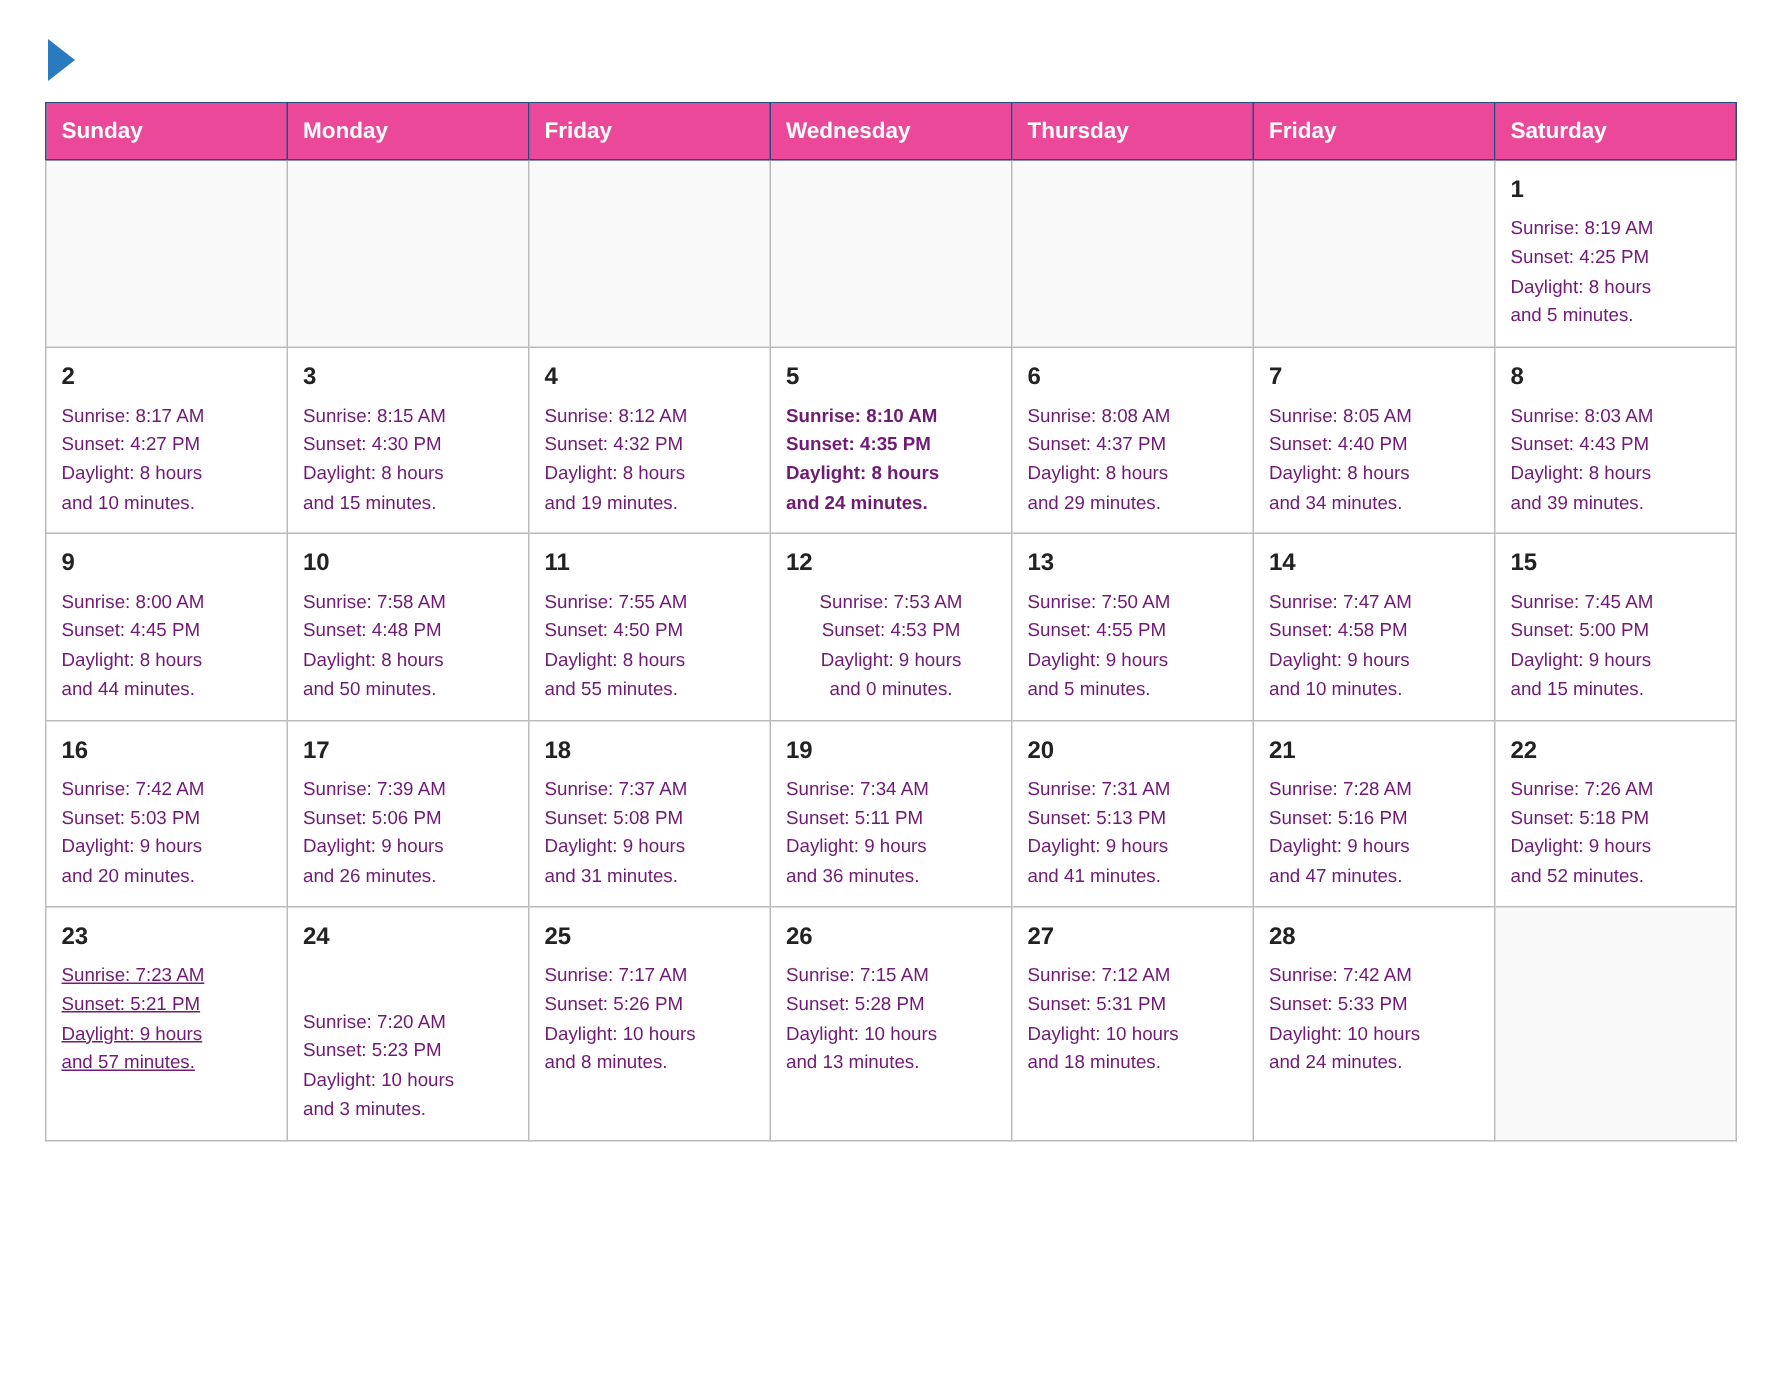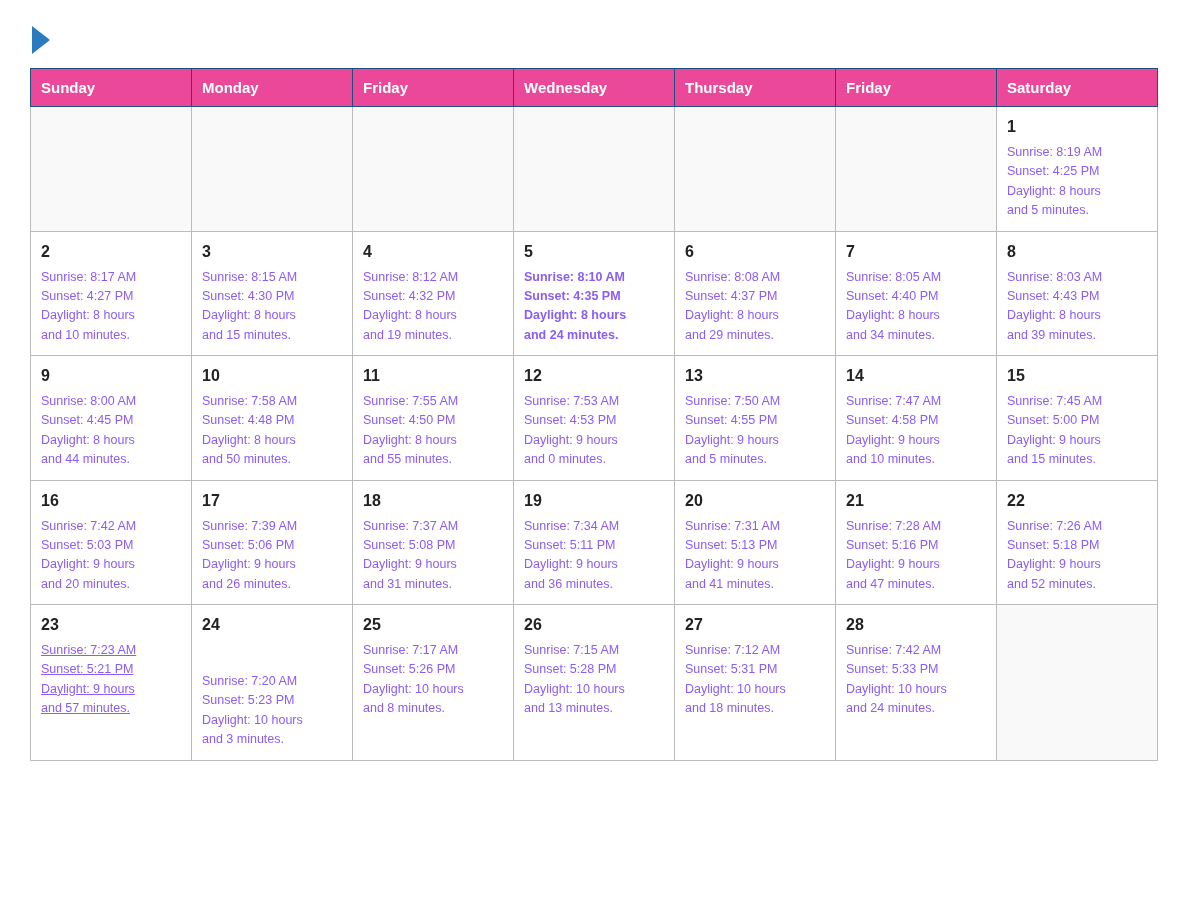--- a/index.html
+++ b/index.html
@@ -60,21 +60,21 @@
     }
     .day-number {
       font-size: 16px;
       font-weight: 600;
       color: #222;
       display: block;
       margin-bottom: 4px;
     }
     .day-info {
       font-size: 12.5px;
-      color: #8b5cf6;
+      color: #701a75;
       line-height: 1.55;
     }
     .logo-wrapper {
       display: flex;
       flex-direction: column;
       align-items: flex-start;
     }
     .logo-line1 {
       display: flex;
       align-items: center;
@@ -215,21 +215,21 @@
         </td>
         <td>
           <span class="day-number">11</span>
           <div class="day-info" style="white-space: pre-line;">Sunrise: 7:55 AM
 Sunset: 4:50 PM
 Daylight: 8 hours
 and 55 minutes.</div>
         </td>
         <td>
           <span class="day-number">12</span>
-          <div class="day-info" style="white-space: pre-line;">Sunrise: 7:53 AM
+          <div class="day-info" style="white-space: pre-line; text-align: center;">Sunrise: 7:53 AM
 Sunset: 4:53 PM
 Daylight: 9 hours
 and 0 minutes.</div>
         </td>
         <td>
           <span class="day-number">13</span>
           <div class="day-info" style="white-space: pre-line;">Sunrise: 7:50 AM
 Sunset: 4:55 PM
 Daylight: 9 hours
 and 5 minutes.</div>

